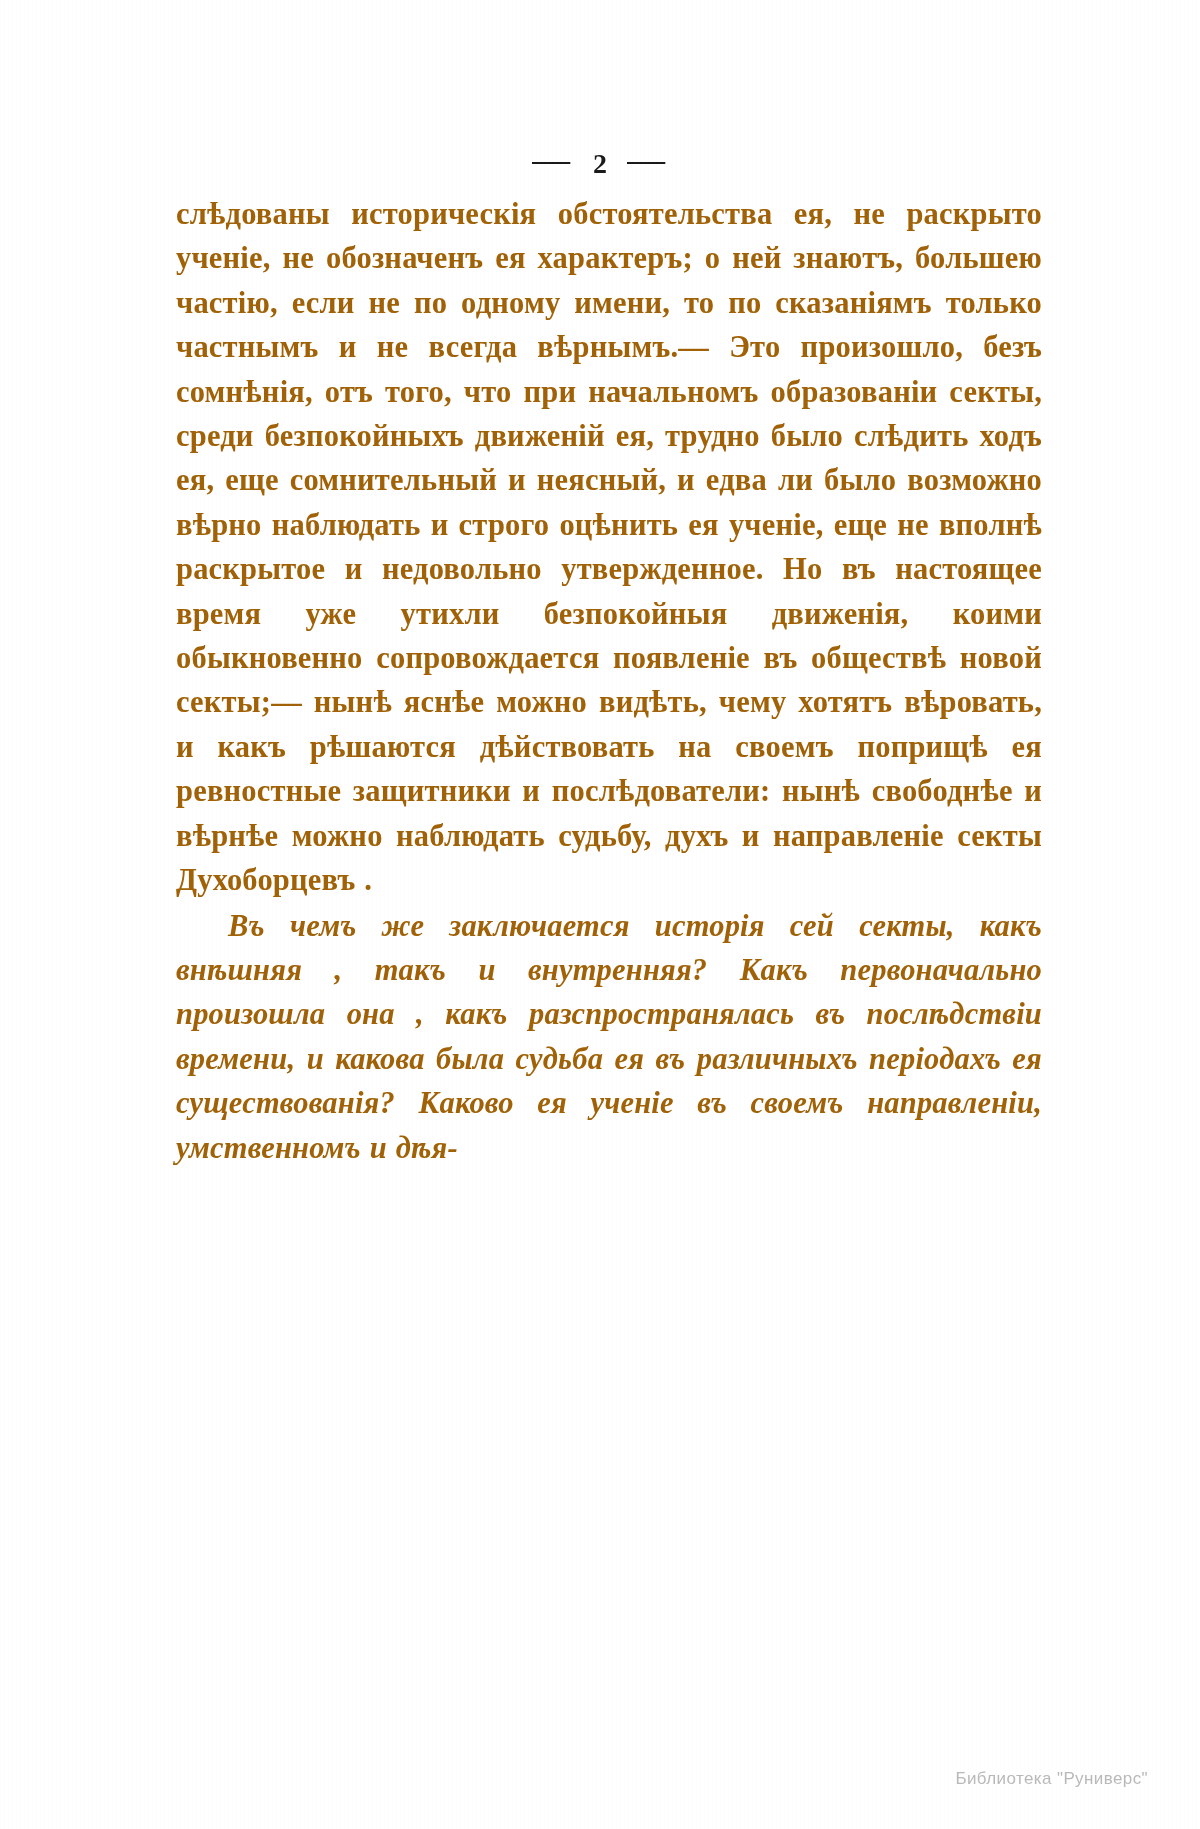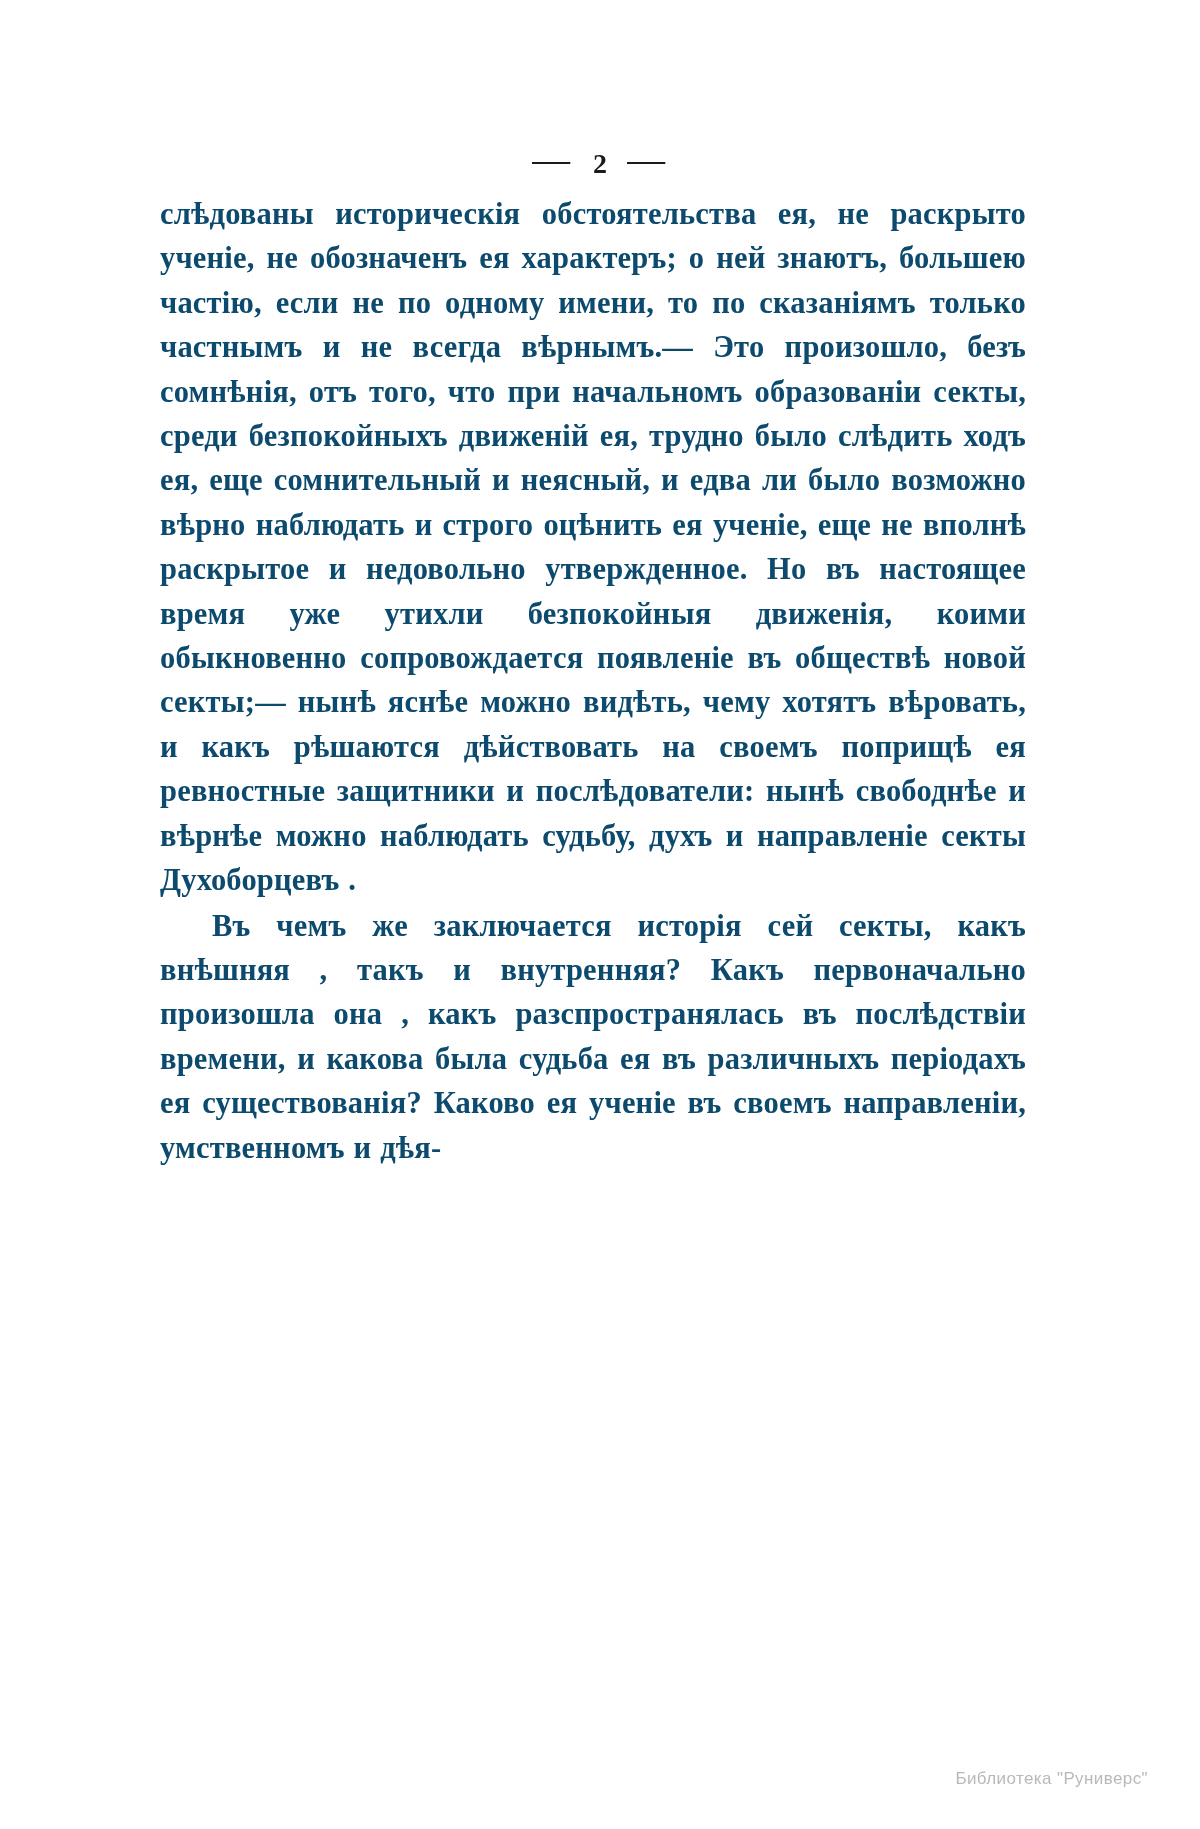--- a/index.html
+++ b/index.html
@@ -41,38 +41,39 @@
     display: inline-block;
     font-weight: bold;
     font-size: 28px;
     letter-spacing: 0;
   }
 
   
   .textblock {
     position: absolute;
     top: 192px;
-    left: 160px;
+    left: 176px;
     width: 866px;
-    color: #0c4a6e;
+    color: #a16207;
     font-size: 30.5px;
     line-height: 44.4px;
     text-align: justify;
     text-justify: inter-word;
     font-weight: 600;
     letter-spacing: 0.2px;
     word-spacing: 1px;
   }
   .textblock p {
     margin: 0;
     text-indent: 0;
   }
   .textblock p.indent {
     text-indent: 52px;
     margin-top: 1px;
+    font-style: italic;
   }
   
   .textblock p {
     text-align-last: left;
   }
 
   
   .grain {
     position: absolute;
     inset: 0;

